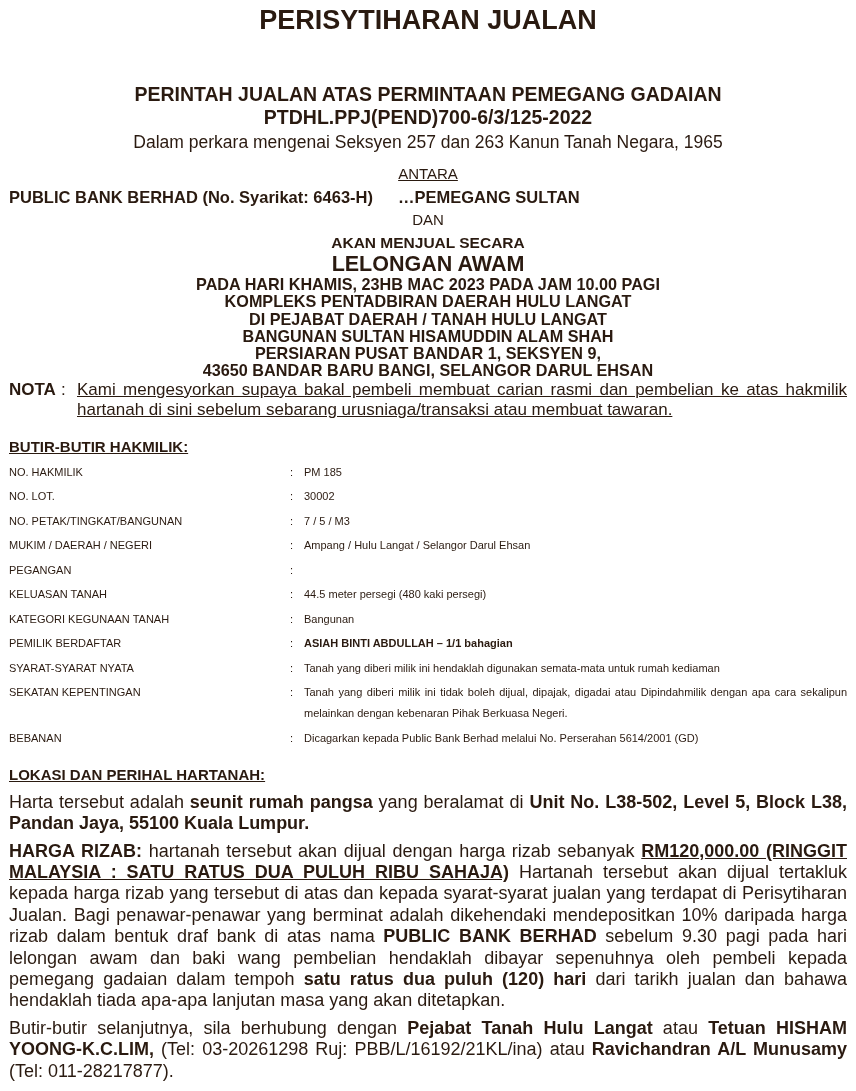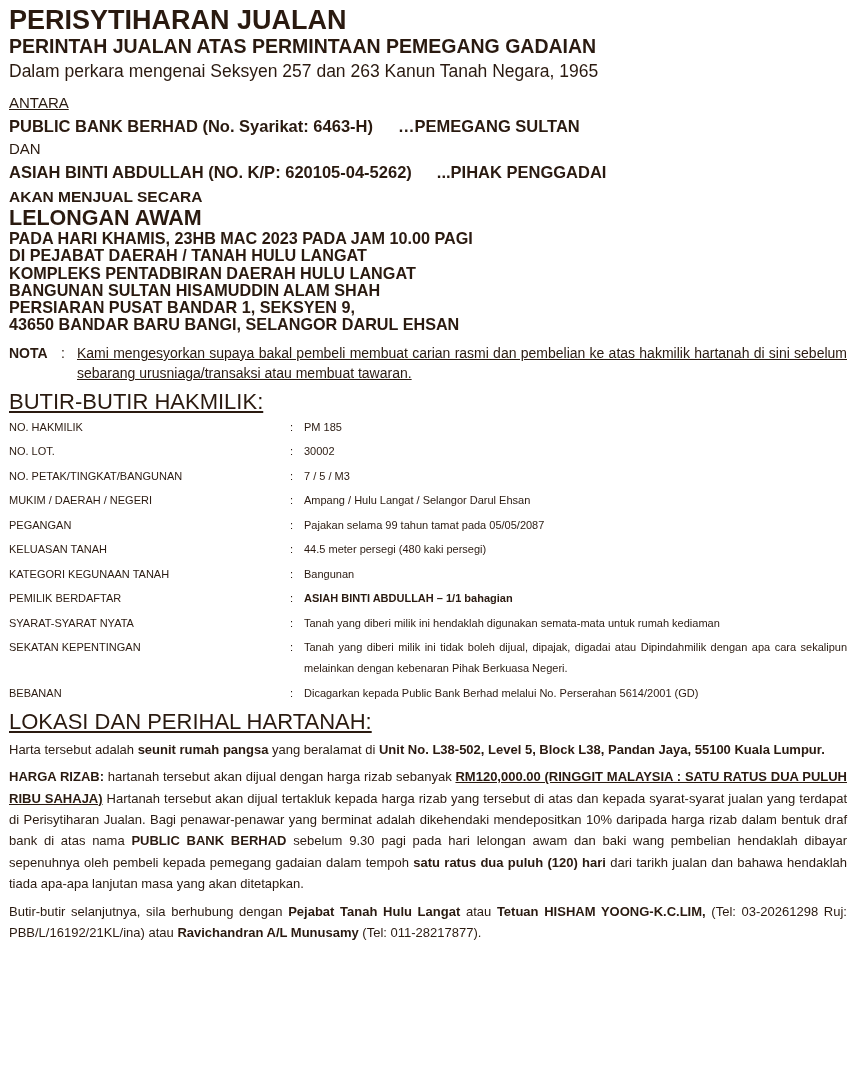--- a/index.html
+++ b/index.html
@@ -7,87 +7,84 @@
   body {
     width: 856px;
     min-height: 1091px;
     box-sizing: border-box;
     font-family: "Liberation Sans", sans-serif;
     color: #2a1a10;
     background: #ffffff;
   }
   .page { padding: 5px 9px 8px 9px; }
 
-  .c { }
+  .c { text-align: center; }
   .b { font-weight: bold; }
   .u { text-decoration: underline; }
 
   .doc-title    { font-size: 27px; font-weight: bold; line-height: 30px; }
-  .doc-subtitle { font-size: 19.5px; font-weight: bold; line-height: 23px; }
+  .doc-subtitle { font-size: 19.5px; font-weight: bold; line-height: 23px; margin-top: 48px; }
   .case-number  { font-size: 19.5px; font-weight: bold; line-height: 23px; }
   .statute      { font-size: 17.5px; line-height: 21px; margin-top: 3px; }
   .between      { font-size: 15px; line-height: 17px; margin-top: 12px; text-decoration: underline; }
 
   .party-row {
     display: flex; justify-content: flex-start; align-items: baseline;
     font-size: 16.5px; font-weight: bold; line-height: 20px; margin-top: 5px; gap: 25px;
   }
   .and-label { font-size: 15px; line-height: 17px; margin-top: 4px; }
 
   .will-sell { font-size: 15.5px; font-weight: bold; line-height: 17px; margin-top: 6px; }
   .method    { font-size: 21.5px; font-weight: bold; line-height: 24px; margin-top: 1px; }
   .venue-line{ font-size: 16.2px; font-weight: bold; line-height: 17.3px; }
 
   .nota {
-    display: flex; margin-top: 9px;
-    font-size: 14px; line-height: 20.5px;
+    display: flex; 
+    font-size: 17px; line-height: 20.5px;
   }
   .nota-label { font-weight: bold; flex: 0 0 52px; }
   .nota-sep   { flex: 0 0 16px; }
   .nota-text  { flex: 1; text-align: justify; text-decoration: underline; }
 
   .section-heading {
-    font-size: 22px; font-weight: normal; text-decoration: underline;
-    line-height: 22px; margin-top: 7px;
+    font-size: 15px; font-weight: bold; text-decoration: underline;
+    line-height: 22px; margin-top: 15px;
   }
 
   .details { margin-top: 4px; }
   .detail-row { display: flex; font-size: 11px; line-height: 21px; margin-bottom: 3.5px; }
   .detail-label { flex: 0 0 281px; white-space: nowrap; }
   .detail-colon { flex: 0 0 14px; }
   .detail-value { flex: 1; text-align: justify; }
 
-  .para { font-size: 13px; line-height: 21.4px; text-align: justify; margin-top: 6px; }
+  .para { font-size: 18px; line-height: 21.4px; text-align: justify; margin-top: 6px; }
 </style>
 </head>
 <body>
 
 <div class="page">
 
   <div class="doc-title c">PERISYTIHARAN JUALAN</div>
   <div class="doc-subtitle c">PERINTAH JUALAN ATAS PERMINTAAN PEMEGANG GADAIAN</div>
+  <div class="case-number c">PTDHL.PPJ(PEND)700-6/3/125-2022</div>
   <div class="statute c">Dalam perkara mengenai Seksyen 257 dan 263 Kanun Tanah Negara, 1965</div>
   <div class="between c">ANTARA</div>
 
   <div class="party-row">
     <span>PUBLIC BANK BERHAD (No. Syarikat: 6463-H)</span>
     <span>…PEMEGANG SULTAN</span>
   </div>
   <div class="and-label c">DAN</div>
-  <div class="party-row">
-    <span>ASIAH BINTI ABDULLAH (NO. K/P: 620105-04-5262)</span>
-    <span>...PIHAK PENGGADAI</span>
-  </div>
 
   <div class="will-sell c">AKAN MENJUAL SECARA</div>
   <div class="method c">LELONGAN AWAM</div>
   <div>
     <div class="venue-line c">PADA HARI KHAMIS, 23HB MAC 2023 PADA JAM 10.00 PAGI</div>
+    <div class="venue-line c">KOMPLEKS PENTADBIRAN DAERAH HULU LANGAT</div>
     <div class="venue-line c">DI PEJABAT DAERAH / TANAH HULU LANGAT</div>
-    <div class="venue-line c">KOMPLEKS PENTADBIRAN DAERAH HULU LANGAT</div>
     <div class="venue-line c">BANGUNAN SULTAN HISAMUDDIN ALAM SHAH</div>
     <div class="venue-line c">PERSIARAN PUSAT BANDAR 1, SEKSYEN 9,</div>
     <div class="venue-line c">43650 BANDAR BARU BANGI, SELANGOR DARUL EHSAN</div>
   </div>
 
   <div class="nota">
     <span class="nota-label">NOTA</span>
     <span class="nota-sep">:</span>
     <span class="nota-text">Kami mengesyorkan supaya bakal pembeli membuat carian rasmi dan pembelian ke atas hakmilik hartanah di sini sebelum sebarang urusniaga/transaksi atau membuat tawaran.</span>
   </div>
@@ -111,21 +108,20 @@
       <span class="detail-value">7 / 5 / M3</span>
     </div>
     <div class="detail-row">
       <span class="detail-label">MUKIM / DAERAH / NEGERI</span>
       <span class="detail-colon">:</span>
       <span class="detail-value">Ampang / Hulu Langat / Selangor Darul Ehsan</span>
     </div>
     <div class="detail-row">
       <span class="detail-label">PEGANGAN</span>
       <span class="detail-colon">:</span>
-      <span class="detail-value">Pajakan selama 99 tahun tamat pada 05/05/2087</span>
     </div>
     <div class="detail-row">
       <span class="detail-label">KELUASAN TANAH</span>
       <span class="detail-colon">:</span>
       <span class="detail-value">44.5 meter persegi (480 kaki persegi)</span>
     </div>
     <div class="detail-row">
       <span class="detail-label">KATEGORI KEGUNAAN TANAH</span>
       <span class="detail-colon">:</span>
       <span class="detail-value">Bangunan</span>

